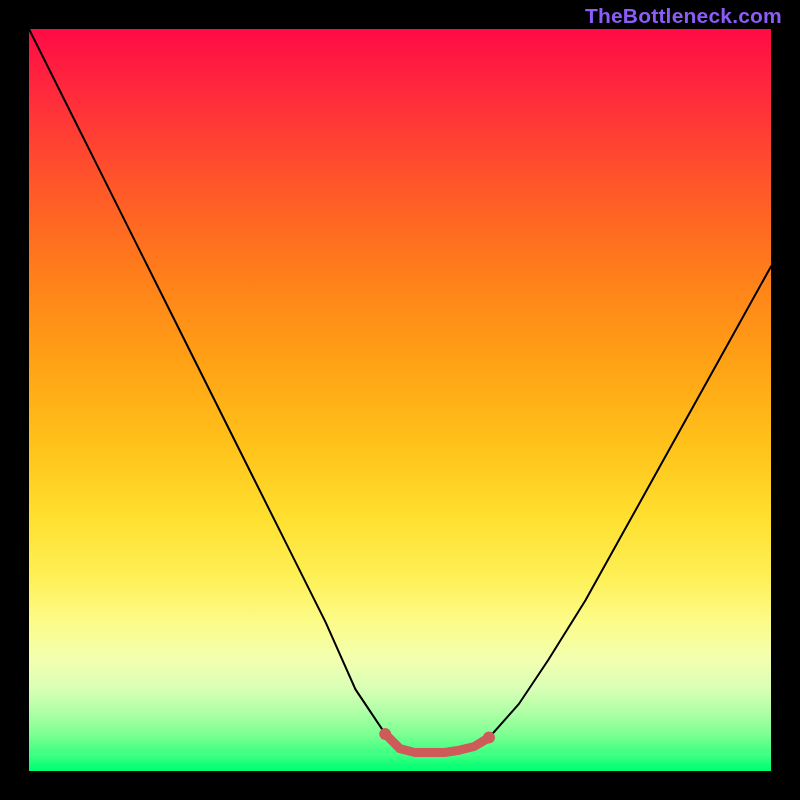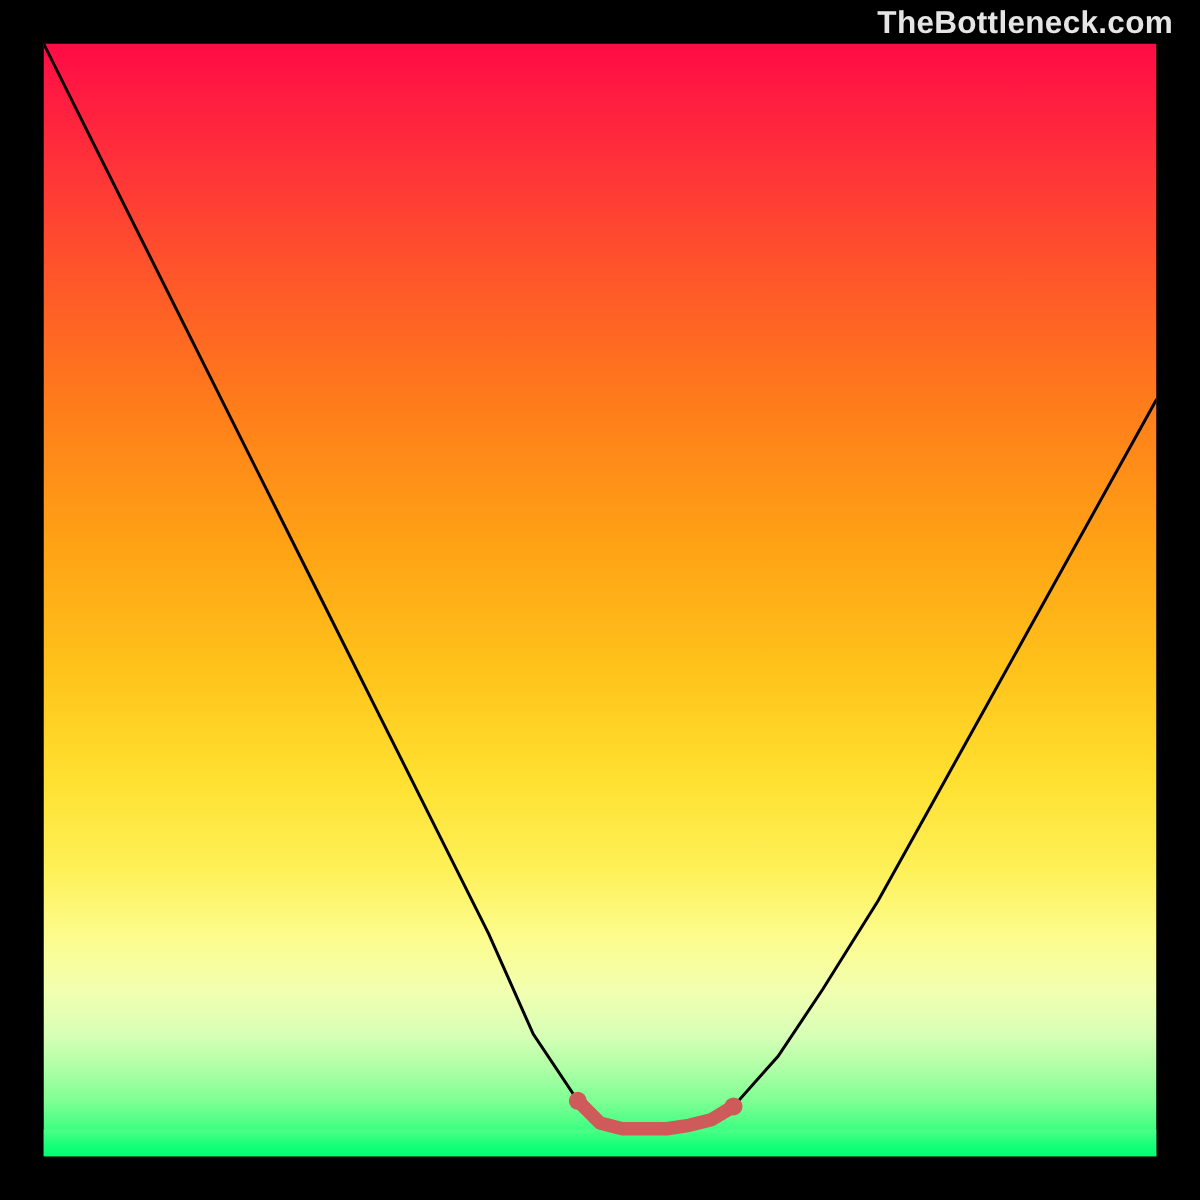--- a/index.html
+++ b/index.html
@@ -70,21 +70,21 @@
     width: 742px;
     height: 742px;
   }
   .watermark {
     position: absolute;
     top: 4px;
     right: 18px;
     font-family: Arial, Helvetica, sans-serif;
     font-size: 21px;
     font-weight: 600;
-    color: #e5e5e5;
+    color: #8b5cf6;
     letter-spacing: 0.2px;
   }
 </style>
 </head>
 <body>
 
 <div class="frame">
 
   <div class="plot-area">
     <div class="gradient"></div>

